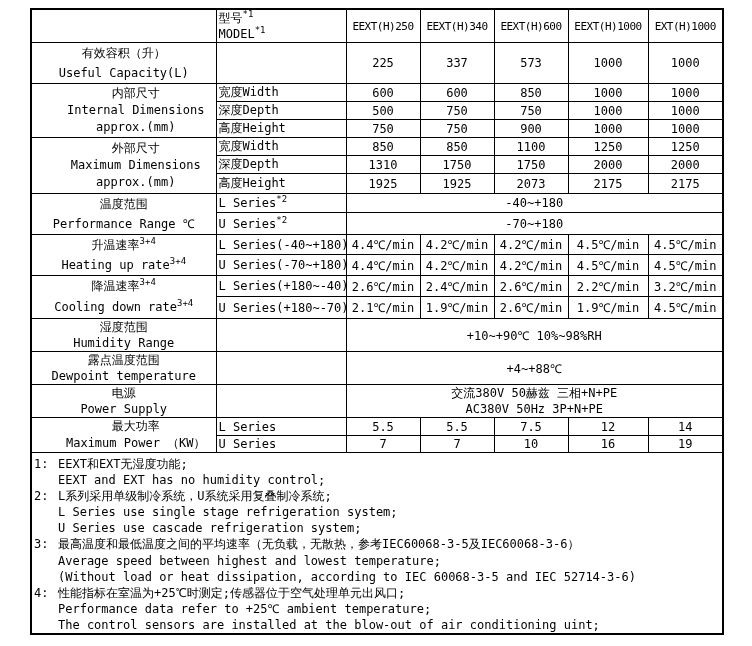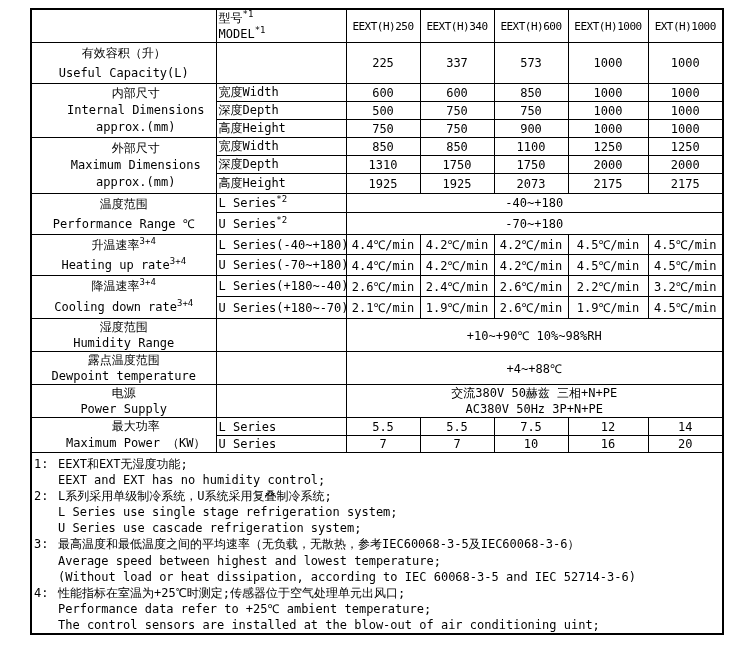--- a/index.html
+++ b/index.html
@@ -239,21 +239,21 @@
     <td class="val">7.5</td>
     <td class="val">12</td>
     <td class="val">14</td>
   </tr>
   <tr class="h17">
     <td class="sub">U Series</td>
     <td class="val">7</td>
     <td class="val">7</td>
     <td class="val">10</td>
     <td class="val">16</td>
-    <td class="val">20</td>
+    <td class="val">19</td>
   </tr>
 
   <tr style="height:178px">
     <td class="notes-cell" colspan="7">
       <div class="note-line">
               <span class="note-num">1:</span>
               <span>EEXT和EXT无湿度功能;</span>
             </div>
       <div class="note-line">
               <span class="note-num"></span>

